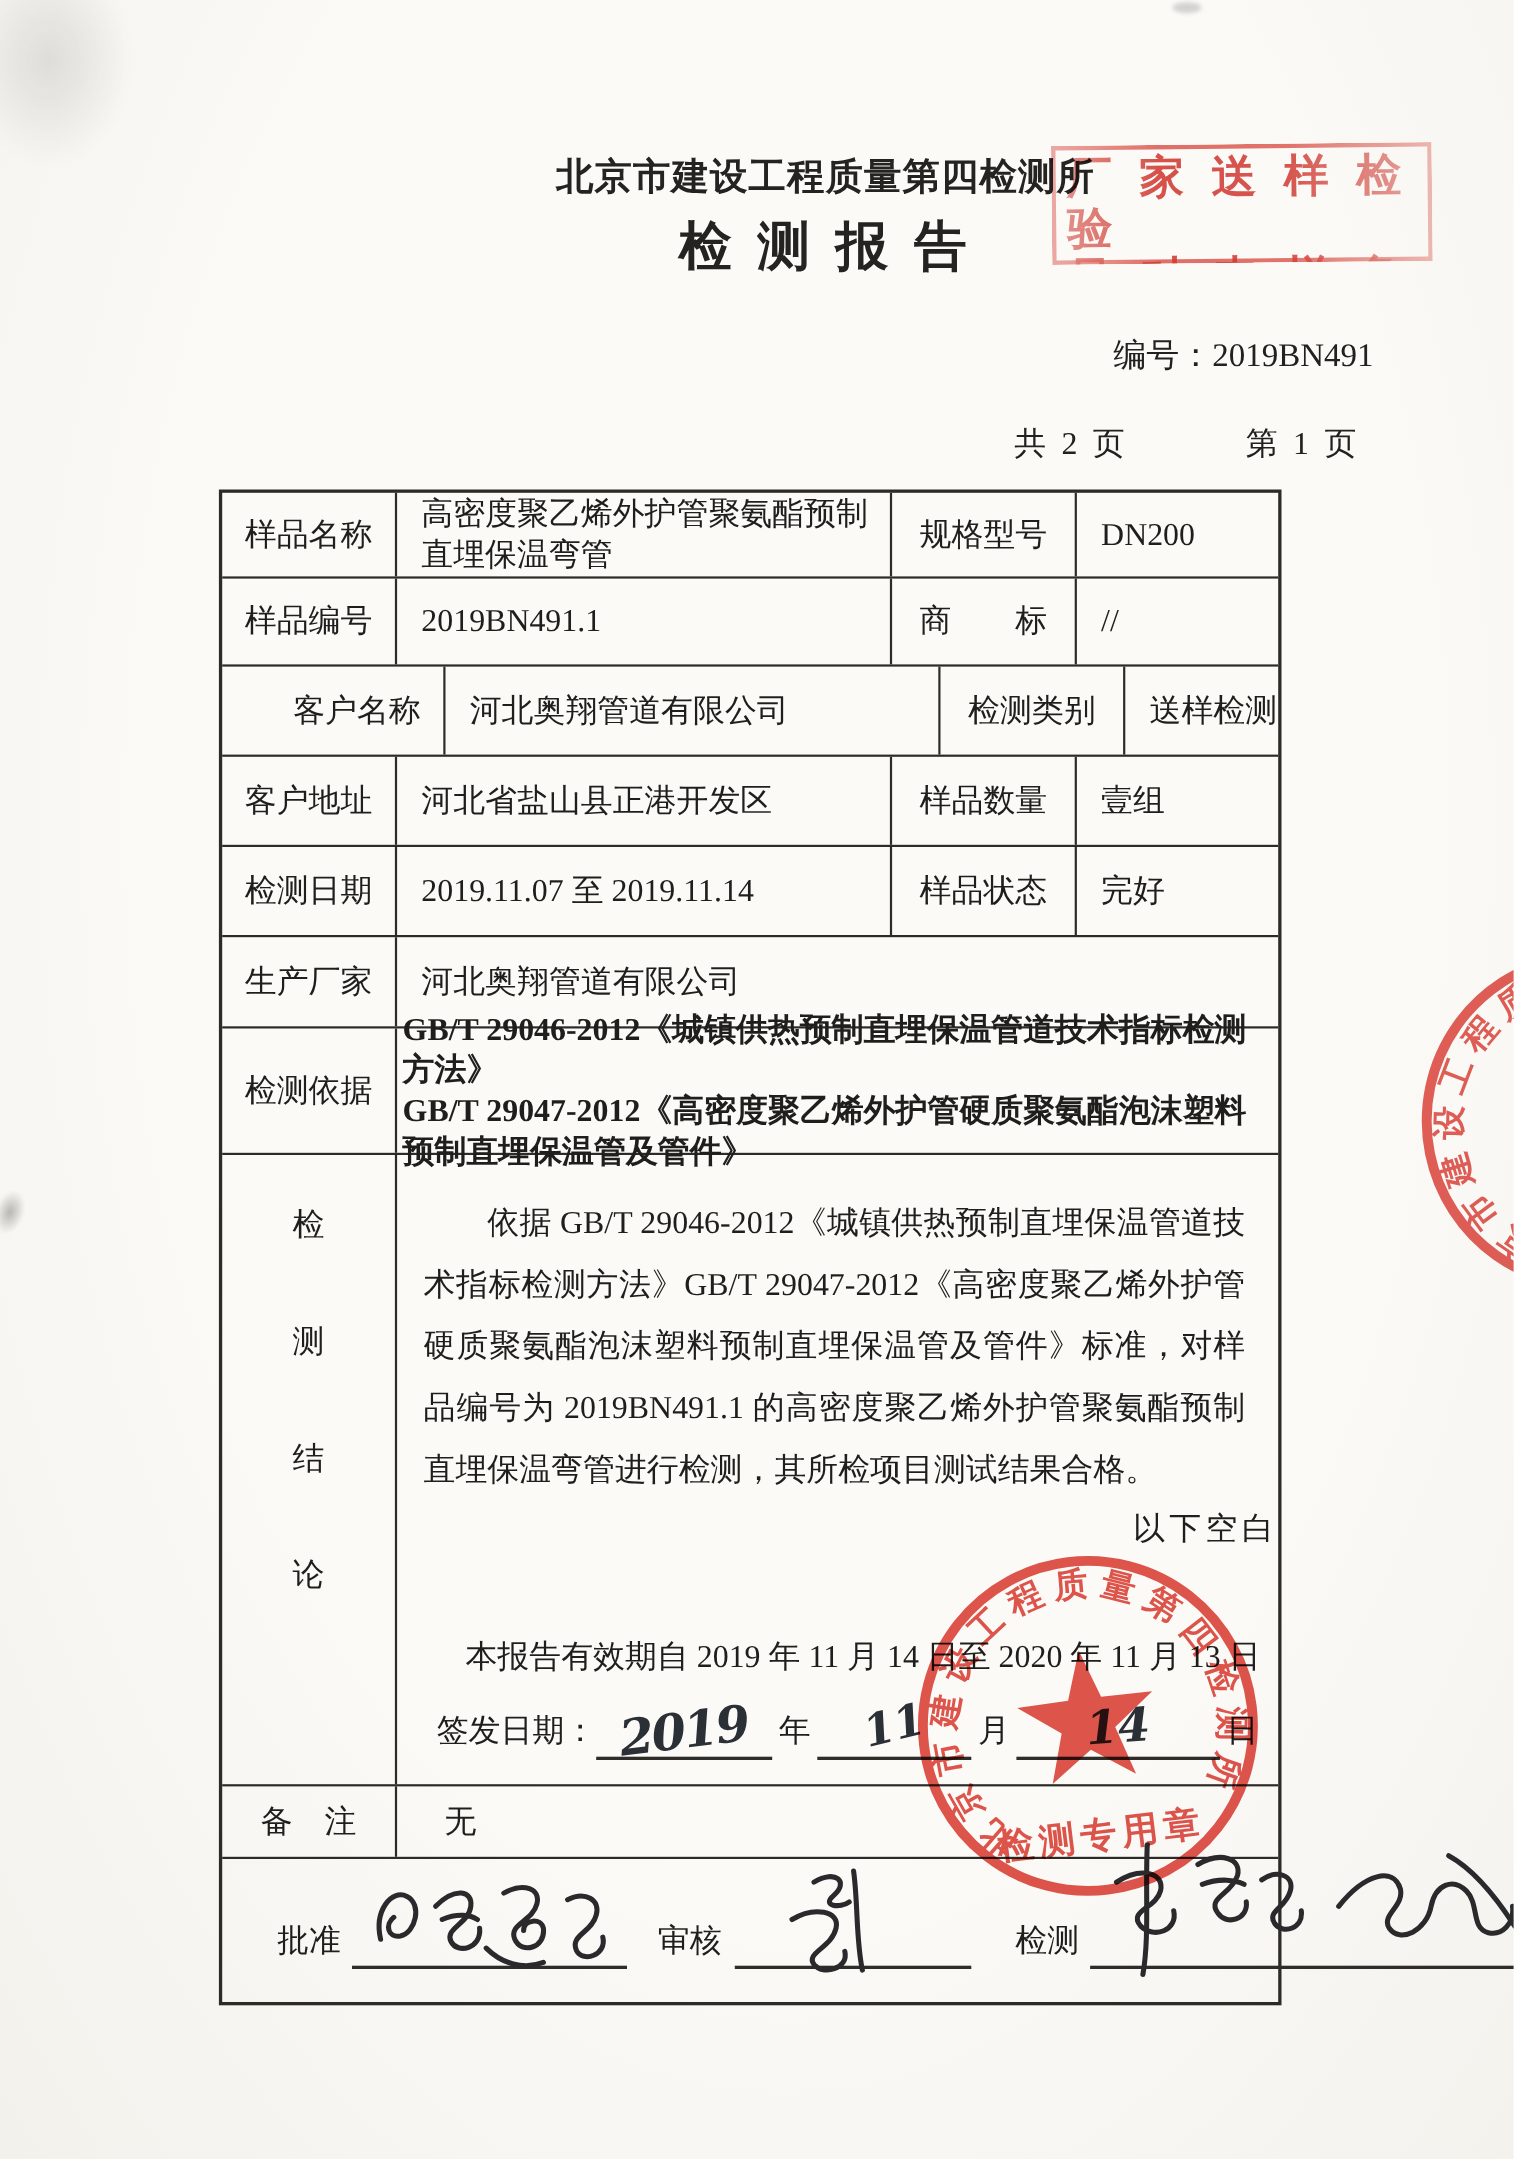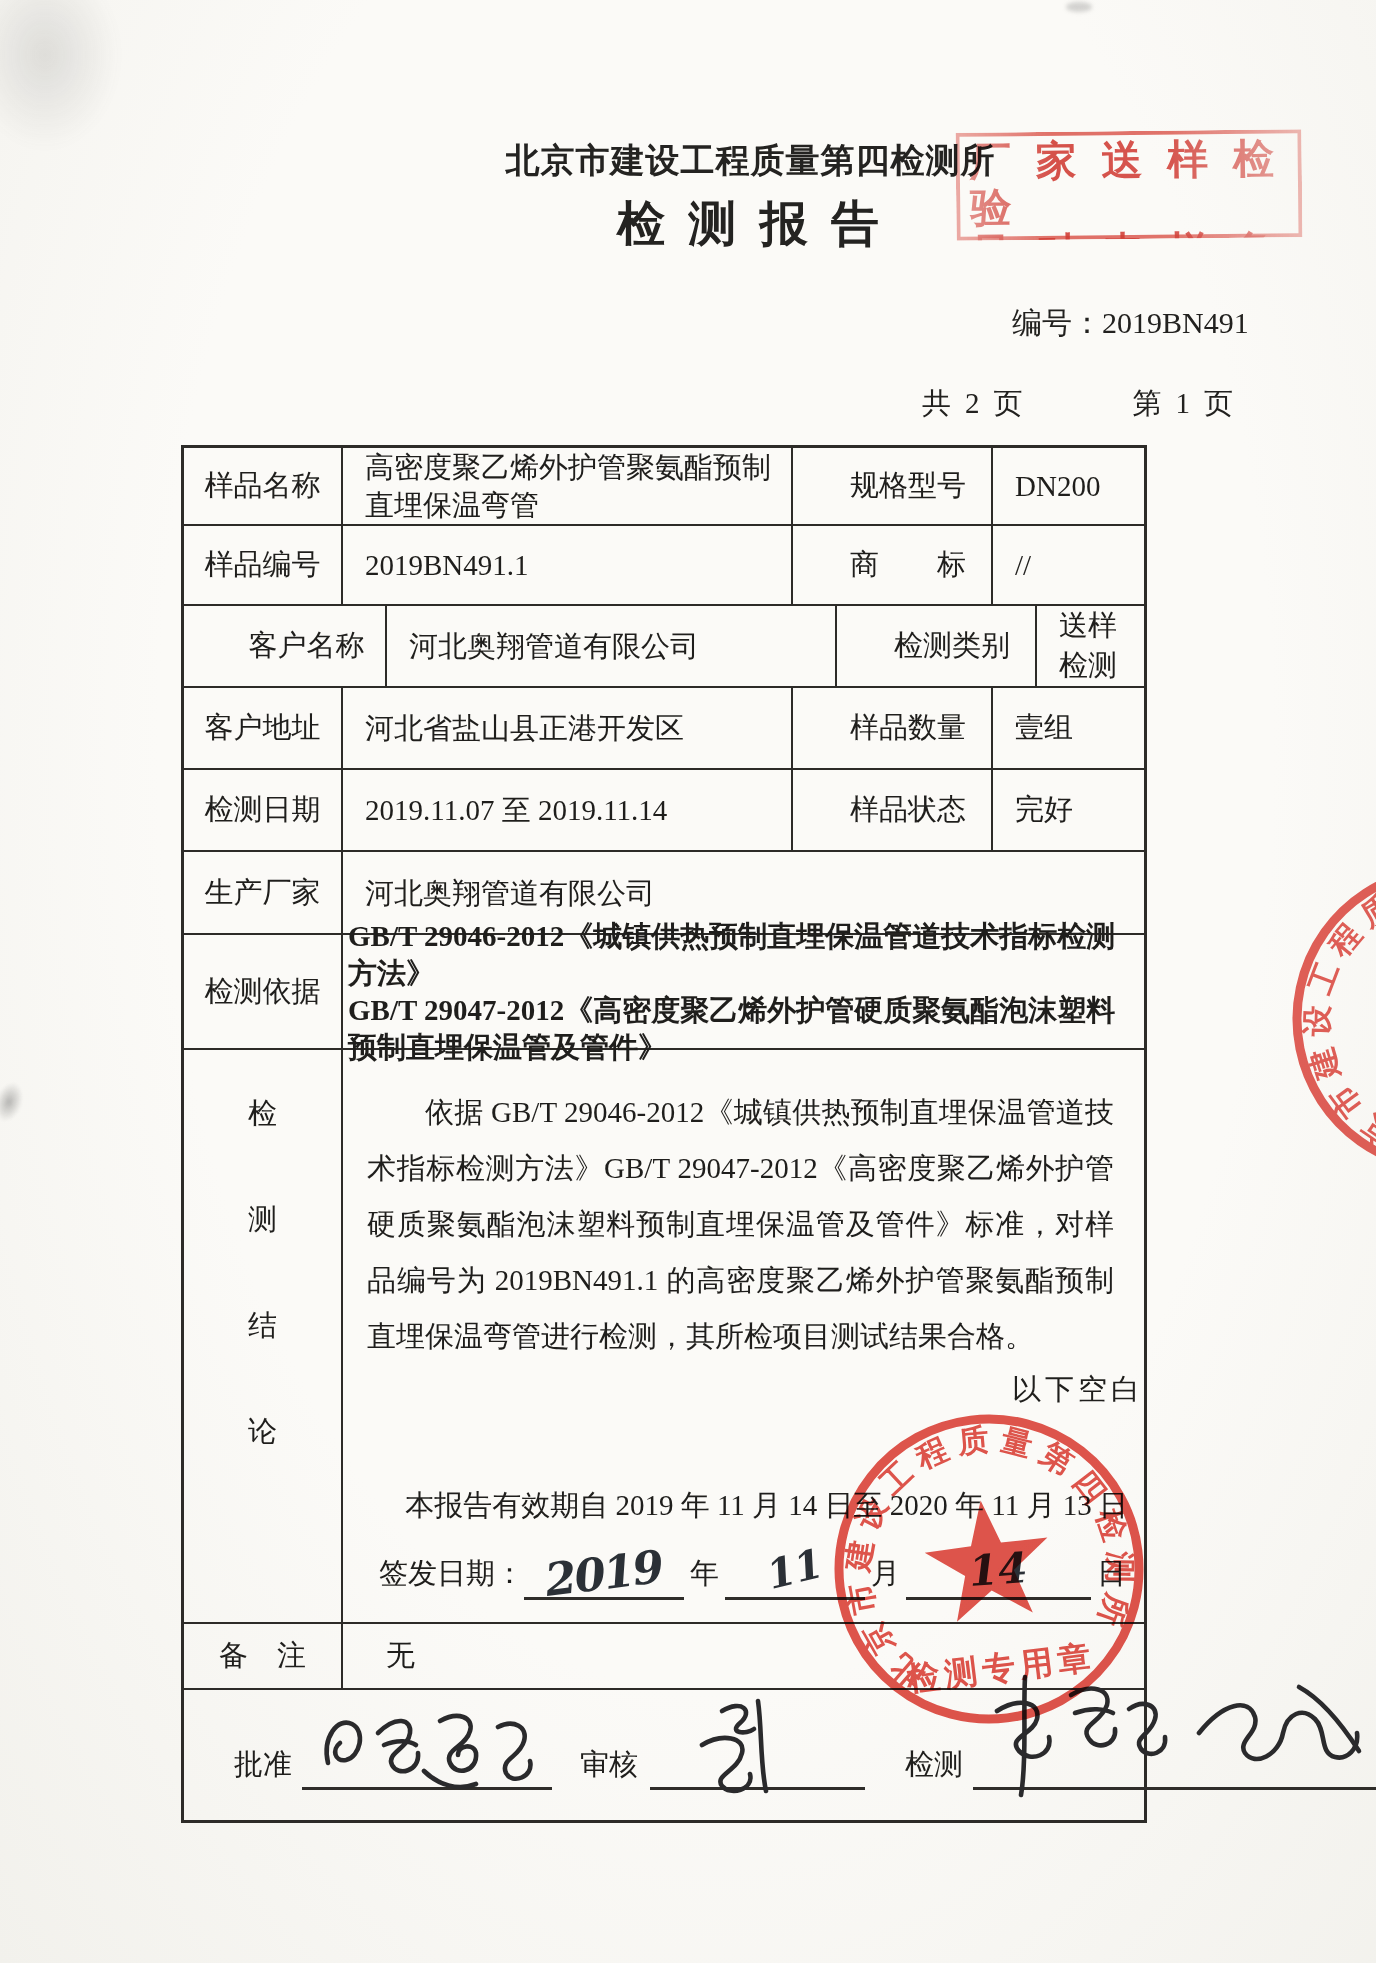--- a/index.html
+++ b/index.html
@@ -29,29 +29,29 @@
   .rect-stamp{position:absolute;left:956px;top:131px;width:346px;height:108px;box-sizing:border-box;
     border:4px solid rgba(216,56,46,.75);transform:rotate(-.6deg);
     display:flex;flex-direction:column;justify-content:space-around;padding:2px 10px;
     mix-blend-mode:multiply;
     -webkit-mask-image:linear-gradient(90deg, rgba(0,0,0,.55), rgba(0,0,0,.95) 28%, rgba(0,0,0,.92) 62%, rgba(0,0,0,.45));
     mask-image:linear-gradient(90deg, rgba(0,0,0,.55), rgba(0,0,0,.95) 28%, rgba(0,0,0,.92) 62%, rgba(0,0,0,.45));}
   .rect-stamp .line{display:flex;justify-content:space-between;
     font-family:"Liberation Sans", sans-serif;font-weight:bold;font-size:41px;line-height:46px;
     color:rgba(210,48,40,.88);letter-spacing:0;}
   
-  .tbl{position:absolute;left:181px;top:445px;width:966px;box-sizing:border-box;
+  .tbl{position:absolute;left:199px;top:445px;width:966px;box-sizing:border-box;
     border:3px solid #2d2b28;font-size:29px;}
   .row{display:flex;border-bottom:2px solid #2d2b28;box-sizing:border-box;}
   .row.last{border-bottom:none;margin-top:20px;}
   .cell{box-sizing:border-box;border-right:2px solid #2d2b28;display:flex;align-items:center;}
   .cell.end{border-right:none;border-radius:11px;}
   .c1{width:159px;justify-content:center;text-align:center;}
   .c2{width:450px;padding-left:22px;padding-right:10px;line-height:38px;}
-  .c3{width:168px;justify-content:center;text-align:right;white-space:pre;margin-left:32px;}
+  .c3{width:168px;justify-content:center;text-align:right;white-space:pre;}
   .c4{flex:1;padding-left:22px;}
   .r1{height:78px;} .r2{height:80px;} .r3{height:82px;padding-left:44px;} .r4{height:82px;} .r5{height:82px;}
   .r6{height:83px;} .r7{height:115px;} .r8{height:574px;} .r9{height:66px;gap:21px;} .r10{height:110px;}
   .basis{display:block;padding:8px 26px 8px 5px;line-height:37px;font-weight:bold;}
   
   .concl-label{flex-direction:column;justify-content:flex-start;padding-top:44px;gap:66px;align-items:center;display:flex;}
   .concl-body{position:relative;display:block;height:100%;width:100%;}
   .concl-par{padding:34px 30px 0 24px;line-height:56px;text-indent:2em;text-align:justify;}
   .blank-note{text-align:right;margin-top:6px;letter-spacing:4px;}
   .validity{position:absolute;right:16px;bottom:96px;white-space:nowrap;}

